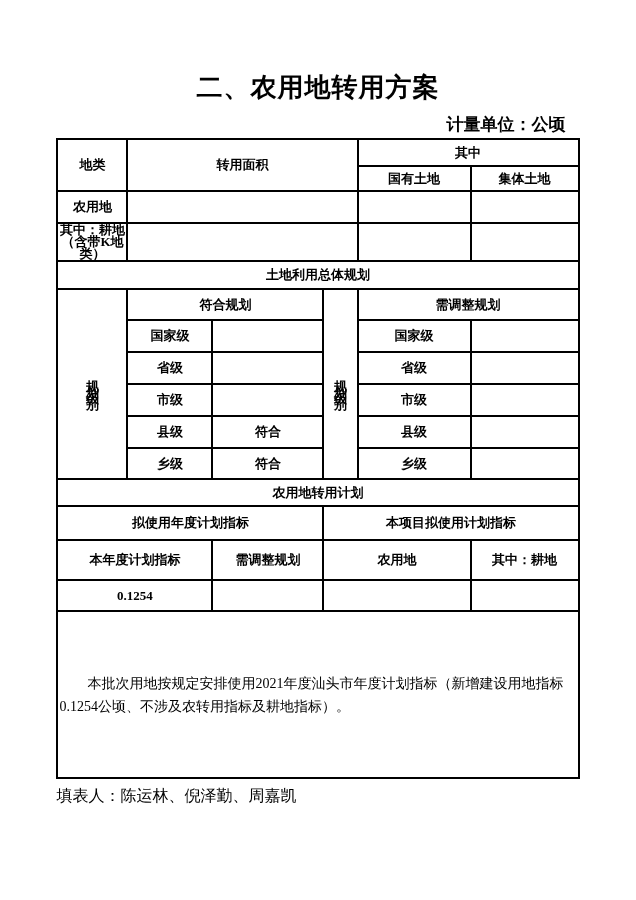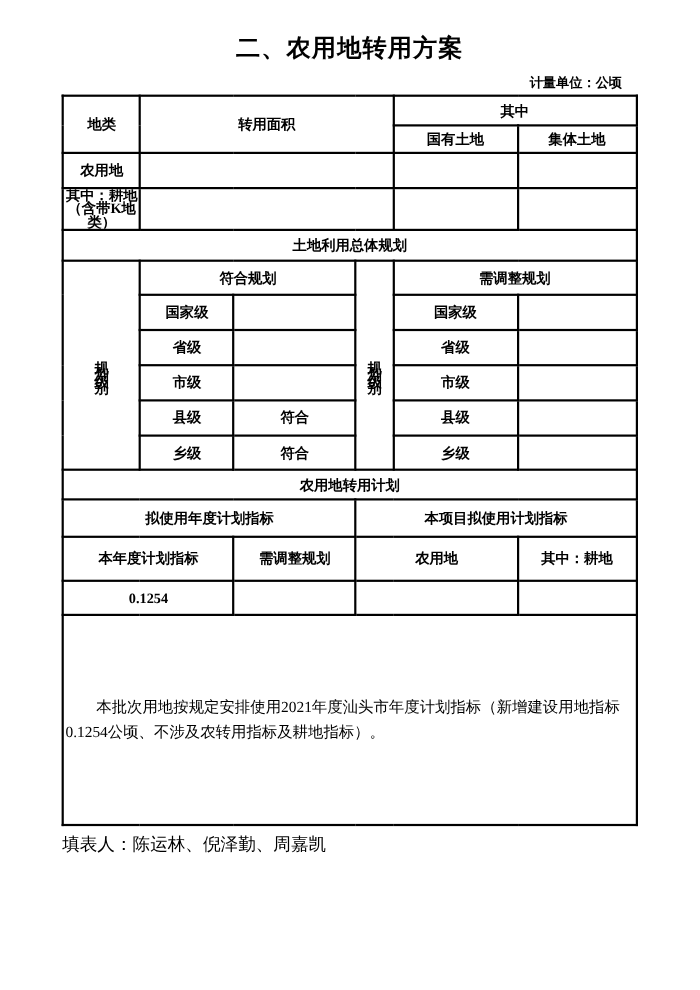--- a/index.html
+++ b/index.html
@@ -4,30 +4,30 @@
 <style>
   html, body { margin:0; padding:0; background:#ffffff; }
   body {
     width:636px; height:900px;
     font-family:"Liberation Serif","DejaVu Serif",serif;
     color:#000;
   }
   .page { position:relative; width:636px; height:900px; overflow:hidden; }
 
   .doc-title {
-    margin:0; padding-top:29px;
+    margin:0; padding-top:70px;
     text-align:center;
-    font-size:22px; font-weight:bold; letter-spacing:1px;
+    font-size:26px; font-weight:bold; letter-spacing:1px;
   }
 
   .unit-note {
     width:523px; margin:8px auto 2px;
     text-align:right; padding-right:0;
     box-sizing:border-box;
-    font-size:12px; font-weight:bold;
+    font-size:17px; font-weight:bold;
   }
   .unit-note span { display:inline-block; margin-right:14px; }
 
   table.main {
     border-collapse:collapse;
     width:523px; margin:0 auto;
     table-layout:fixed;
     padding-left:20px;
   }
   table.main td {
@@ -37,21 +37,21 @@
     font-size:13px; font-weight:bold;
     overflow:hidden;
   }
   tr.r-h27 { height:27px; }
   tr.r-h25 { height:25px; }
   tr.r-h32 { height:32px; }
   tr.r-h28 { height:28px;margin-left:40px; }
   tr.r-h31 { height:31px; }
   tr.r-h34 { height:34px; }
   tr.r-h30 { height:40px; }
-  tr.r-remarks { height:191px; }
+  tr.r-remarks { height:167px; }
 
   td.small-label { font-size:10px; line-height:12px; font-weight:bold; }
   td.value-cell  { font-weight:normal; font-size:11px; }
   td.num-cell    { font-weight:normal; font-size:12px; }
 
   td.vcell div {
     writing-mode:vertical-rl;
     text-orientation:upright;
     letter-spacing:6px;
     display:inline-block;

